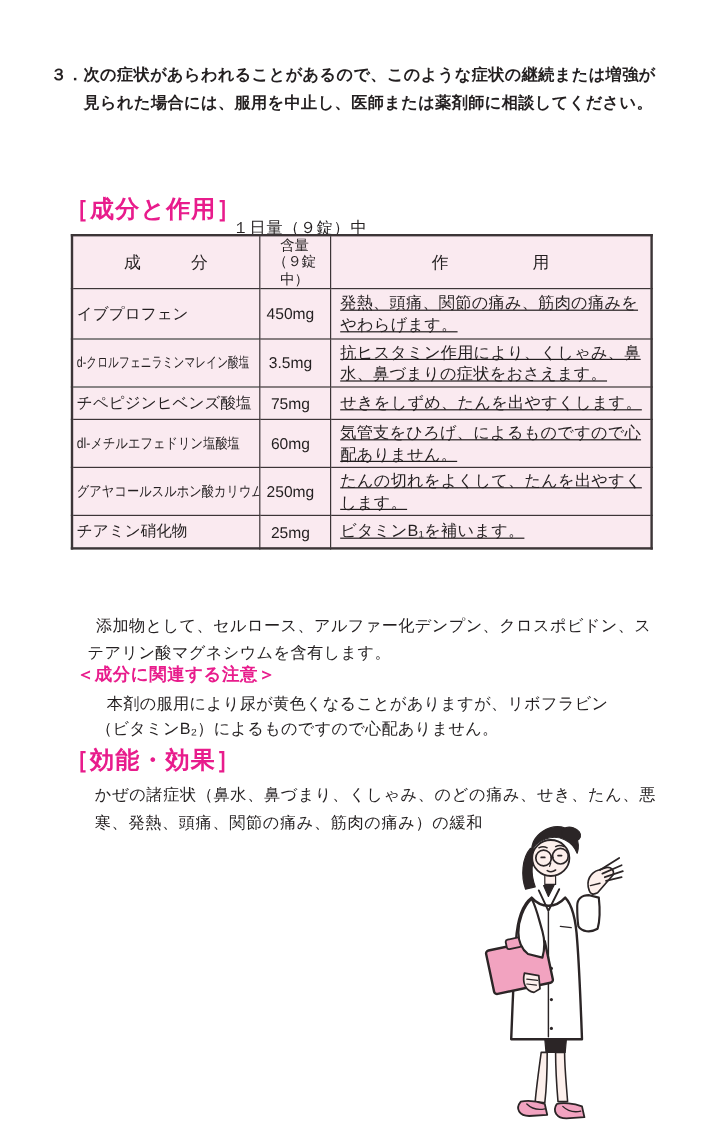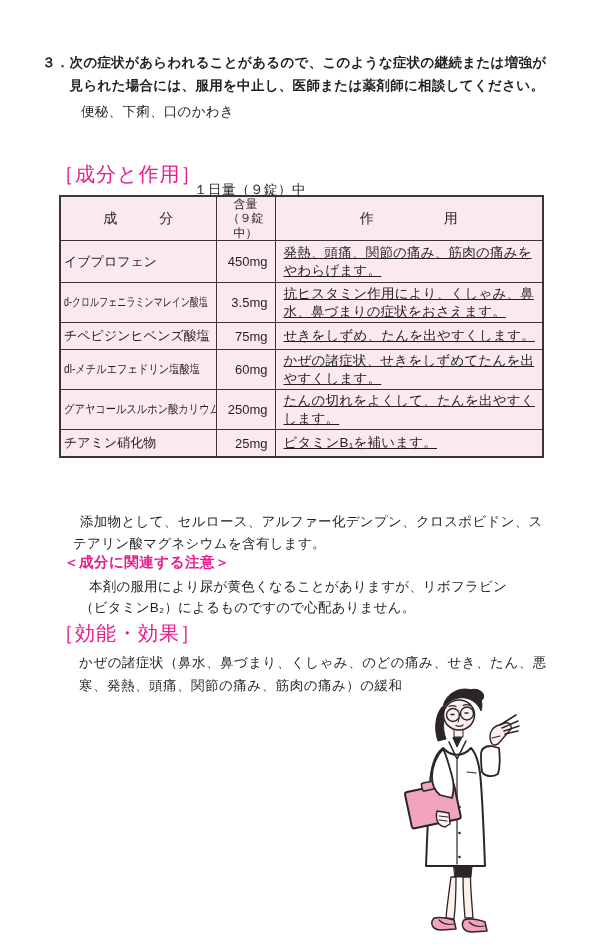--- a/index.html
+++ b/index.html
@@ -14,62 +14,61 @@
   .abs { position:absolute; }
 
   
   .warning { left:42px; top:51px; width:512px; font-size:13.5px; font-weight:bold; line-height:23px; letter-spacing:0.3px; }
   .warning-row { display:flex; }
   .warning-num { flex:0 0 27px; }
   .warning-text { flex:1; }
   .symptoms { margin-left:39px; margin-top:3px; font-weight:normal; }
 
   
-  .sec-heading { color:#e81c8c; font-weight:normal; font-size:20px; letter-spacing:1px; }
+  .sec-heading { color:#e81c8c; font-weight:bold; font-size:20px; letter-spacing:1px; }
   #ingredients-heading { left:54px; top:161px; }
   #efficacy-heading { left:54px; top:620px; }
   .daily-dose { left:194px; top:169px; font-size:13.5px; letter-spacing:0.5px;margin-top:12px; }
 
   
   .ing-table { left:59px; top:195px; border-collapse:collapse; table-layout:fixed; width:483px; }
   .ing-table th, .ing-table td {
     border:1.5px solid #3c3537;
     background:#faeaf0;
     font-weight:normal;
     vertical-align:middle;
   }
   .ing-table { border:2.5px solid #3c3537; }
   .col-name { width:156px; } .col-amt { width:59px; } .col-eff { width:268px; }
   th.h-name, th.h-eff { font-size:14px; text-align:center; }
   th.h-amt { font-size:12px; line-height:1.2; text-align:center; }
   td.name { padding-left:3px; font-size:13px; white-space:nowrap; overflow:hidden; }
   td.name span { display:inline-block; transform-origin:0 50%; }
   td.name .cond  { font-size:12px; transform:scaleX(0.85); }
   td.name .cond2 { font-size:12px; transform:scaleX(0.74); }
-  td.amt { text-align:right; padding-right:7px; font-size:13px; }
+  td.amt { text-align:center; padding-right:7px; font-size:13px; }
   td.eff { padding:2px 3px 2px 8px; font-size:13.5px; line-height:1.3; letter-spacing:0.2px;text-decoration:underline; }
 
   
   .additives { left:73px; top:511px; width:480px; font-size:13.5px; line-height:22px; text-indent:7px; letter-spacing:0.3px; }
   .note-heading { left:64px; top:553px; color:#e81c8c; font-weight:bold; font-size:14.5px; letter-spacing:0.5px; }
   .note-body { left:80px; top:576px; width:452px; font-size:13.5px; line-height:21px; text-indent:9px; letter-spacing:0.2px; }
   .efficacy-body { left:79px; top:651px; width:472px; font-size:13.5px; line-height:23px; letter-spacing:0.5px; }
 
   
   .illustration { left:393px; top:680px; width:180px; height:268px; }
 </style>
 </head>
 <body>
 
 <div class="abs warning">
   <div class="warning-row">
     <span class="warning-num">３．</span>
     <span class="warning-text">次の症状があらわれることがあるので、このような症状の継続または増強が見られた場合には、服用を中止し、医師または薬剤師に相談してください。</span>
   </div>
-  <div class="symptoms">便秘、下痢、口のかわき</div>
 </div>
 
 <div class="abs sec-heading" id="ingredients-heading">［成分と作用］</div>
 <div class="abs daily-dose">１日量（９錠）中</div>
 
 <table class="abs ing-table">
   <colgroup>
       <col class="col-name">
       <col class="col-amt">
       <col class="col-eff">
@@ -94,21 +93,21 @@
     <td class="eff">抗ヒスタミン作用により、くしゃみ、鼻水、鼻づまりの症状をおさえます。</td>
   </tr>
   <tr style="height:27px;">
     <td class="name"><span>チペピジンヒベンズ酸塩</span></td>
     <td class="amt">75mg</td>
     <td class="eff">せきをしずめ、たんを出やすくします。</td>
   </tr>
   <tr style="height:40px;">
     <td class="name"><span class="cond">dl-メチルエフェドリン塩酸塩</span></td>
     <td class="amt">60mg</td>
-    <td class="eff">かぜの諸症状、せきをしずめてたんを出やすくします。</td>
+    <td class="eff">気管支をひろげ、によるものですので心配ありません。</td>
   </tr>
   <tr style="height:40px;">
     <td class="name"><span class="cond">グアヤコールスルホン酸カリウム</span></td>
     <td class="amt">250mg</td>
     <td class="eff">たんの切れをよくして、たんを出やすくします。</td>
   </tr>
   <tr style="height:27px;">
     <td class="name"><span>チアミン硝化物</span></td>
     <td class="amt">25mg</td>
     <td class="eff">ビタミンB₁を補います。</td>

